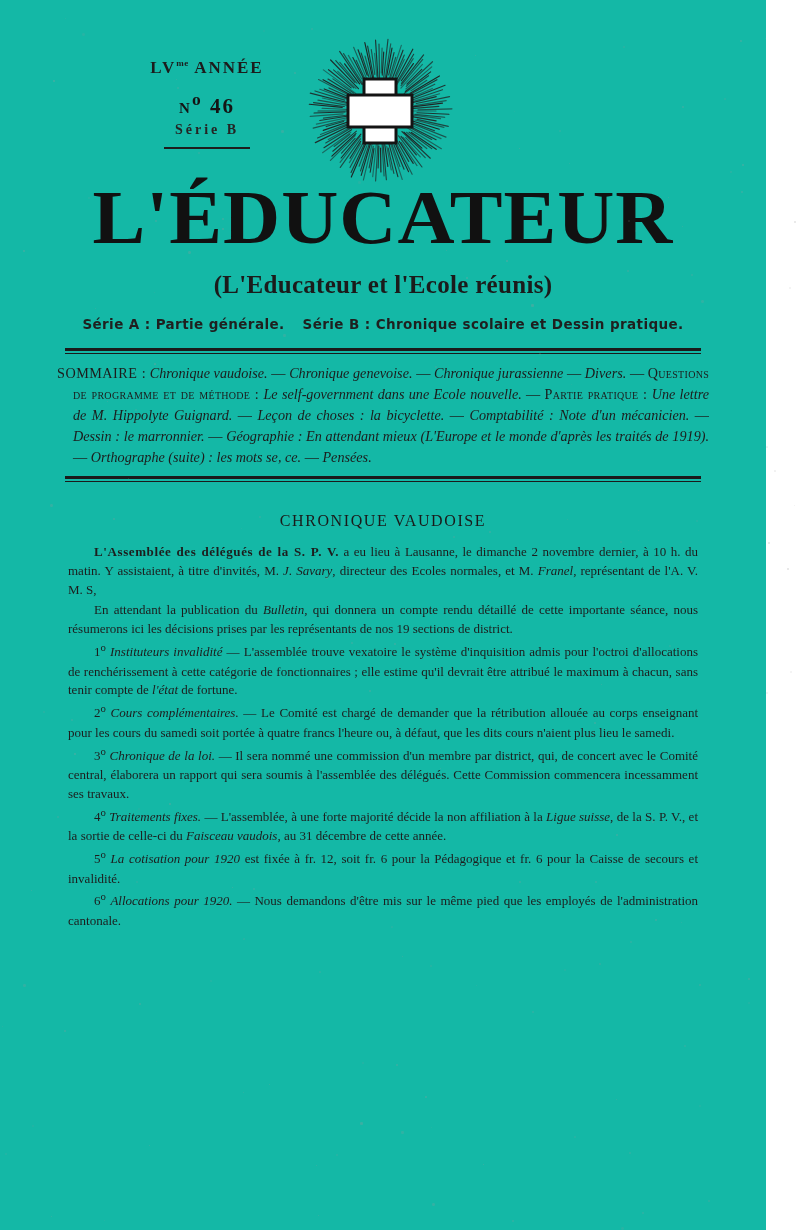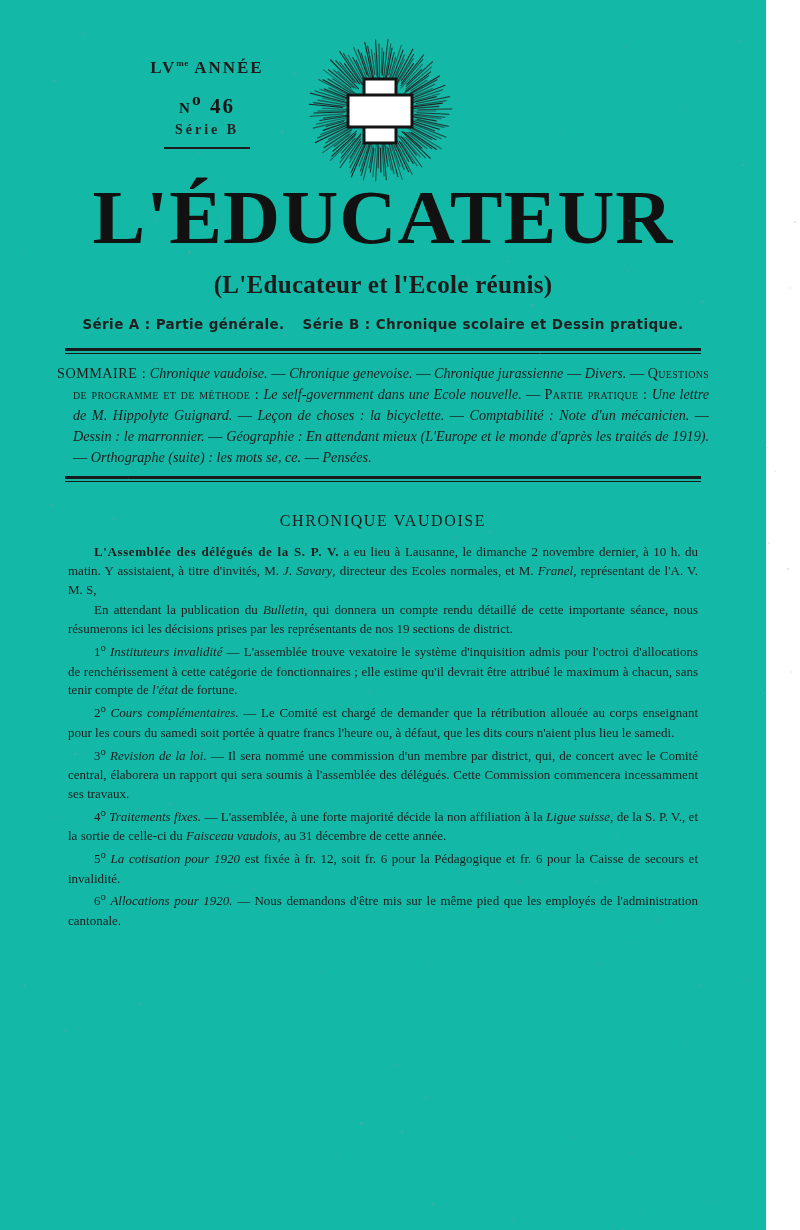--- a/index.html
+++ b/index.html
@@ -412,21 +412,21 @@
       <div class="thin"></div>
   </div>
 
   <div class="article">
     <div class="article-heading">CHRONIQUE VAUDOISE</div>
     <div id="paragraphs">
         <p class="para"><b>L'Assemblée des délégués de la S. P. V.</b> a eu lieu à Lausanne, le dimanche 2 novembre dernier, à 10 h. du matin. Y assistaient, à titre d'invités, M. <i>J. Savary</i>, directeur des Ecoles normales, et M. <i>Franel</i>, représentant de l'A. V. M. S,</p>
         <p class="para">En attendant la publication du <i>Bulletin</i>, qui donnera un compte rendu détaillé de cette importante séance, nous résumerons ici les décisions prises par les représentants de nos 19 sections de district.</p>
         <p class="para">1<sup>o</sup> <i>Instituteurs invalidité</i> — L'assemblée trouve vexatoire le système d'inquisition admis pour l'octroi d'allocations de renchérissement à cette catégorie de fonctionnaires ; elle estime qu'il devrait être attribué le maximum à chacun, sans tenir compte de <i>l'état</i> de fortune.</p>
         <p class="para">2<sup>o</sup> <i>Cours complémentaires.</i> — Le Comité est chargé de demander que la rétribution allouée au corps enseignant pour les cours du samedi soit portée à quatre francs l'heure ou, à défaut, que les dits cours n'aient plus lieu le samedi.</p>
-        <p class="para">3<sup>o</sup> <i>Revision de la loi.</i> — Il sera nommé une commission d'un membre par district, qui, de concert avec le Comité central, élaborera un rapport qui sera soumis à l'assemblée des délégués. Cette Commission commencera incessamment ses travaux.</p>
+        <p class="para">3<sup>o</sup> <i>Chronique de la loi.</i> — Il sera nommé une commission d'un membre par district, qui, de concert avec le Comité central, élaborera un rapport qui sera soumis à l'assemblée des délégués. Cette Commission commencera incessamment ses travaux.</p>
         <p class="para">4<sup>o</sup> <i>Traitements fixes.</i> — L'assemblée, à une forte majorité décide la non affiliation à la <i>Ligue suisse</i>, de la S. P. V., et la sortie de celle-ci du <i>Faisceau vaudois</i>, au 31 décembre de cette année.</p>
         <p class="para">5<sup>o</sup> <i>La cotisation pour 1920</i> est fixée à fr. 12, soit fr. 6 pour la Pédagogique et fr. 6 pour la Caisse de secours et invalidité.</p>
         <p class="para">6<sup>o</sup> <i>Allocations pour 1920.</i> — Nous demandons d'être mis sur le même pied que les employés de l'administration cantonale.</p>
       </div>
   </div>
 
   <div id="speckles">
       <div class="speckle" style="width: 2.2px; height: 2.2px; left: 627px; top: 270px; opacity: 0.24;"></div>
       <div class="speckle" style="width: 1.2px; height: 1.2px; left: 179px; top: 676px; opacity: 0.2;"></div>
       <div class="speckle" style="width: 1.9px; height: 1.9px; left: 135px; top: 736px; opacity: 0.12;"></div>

